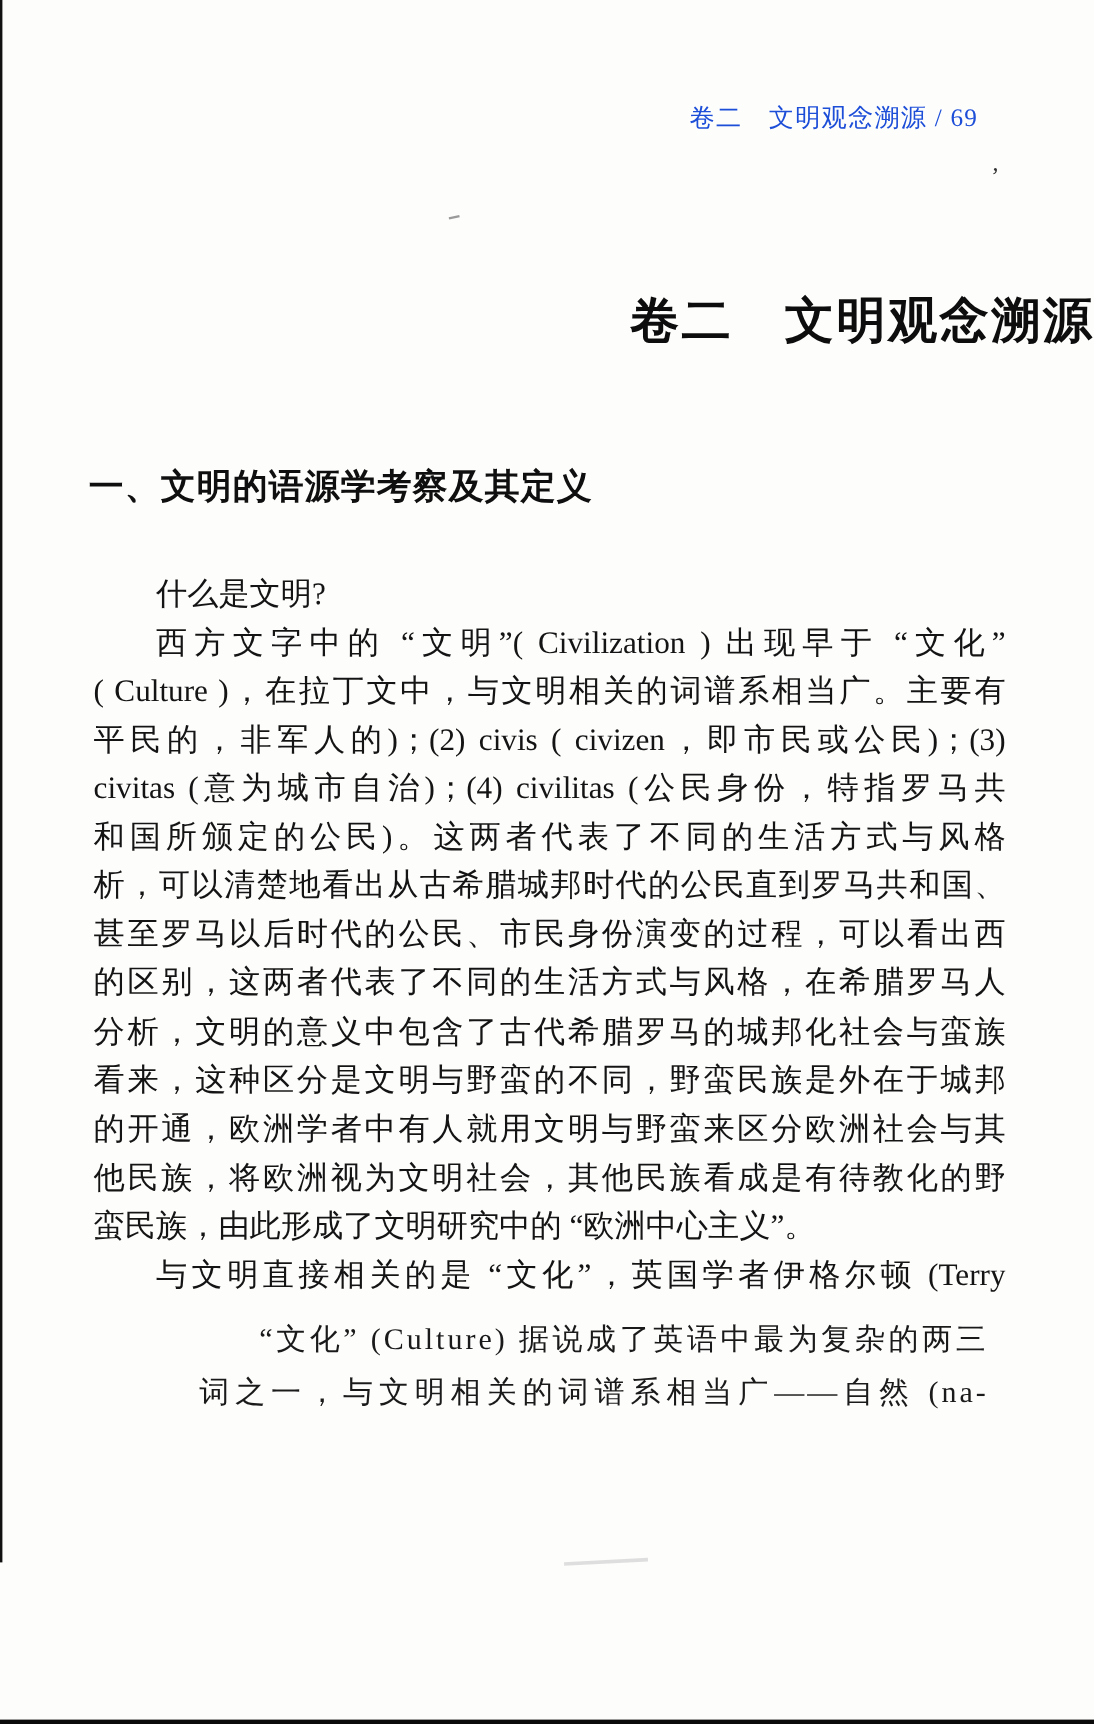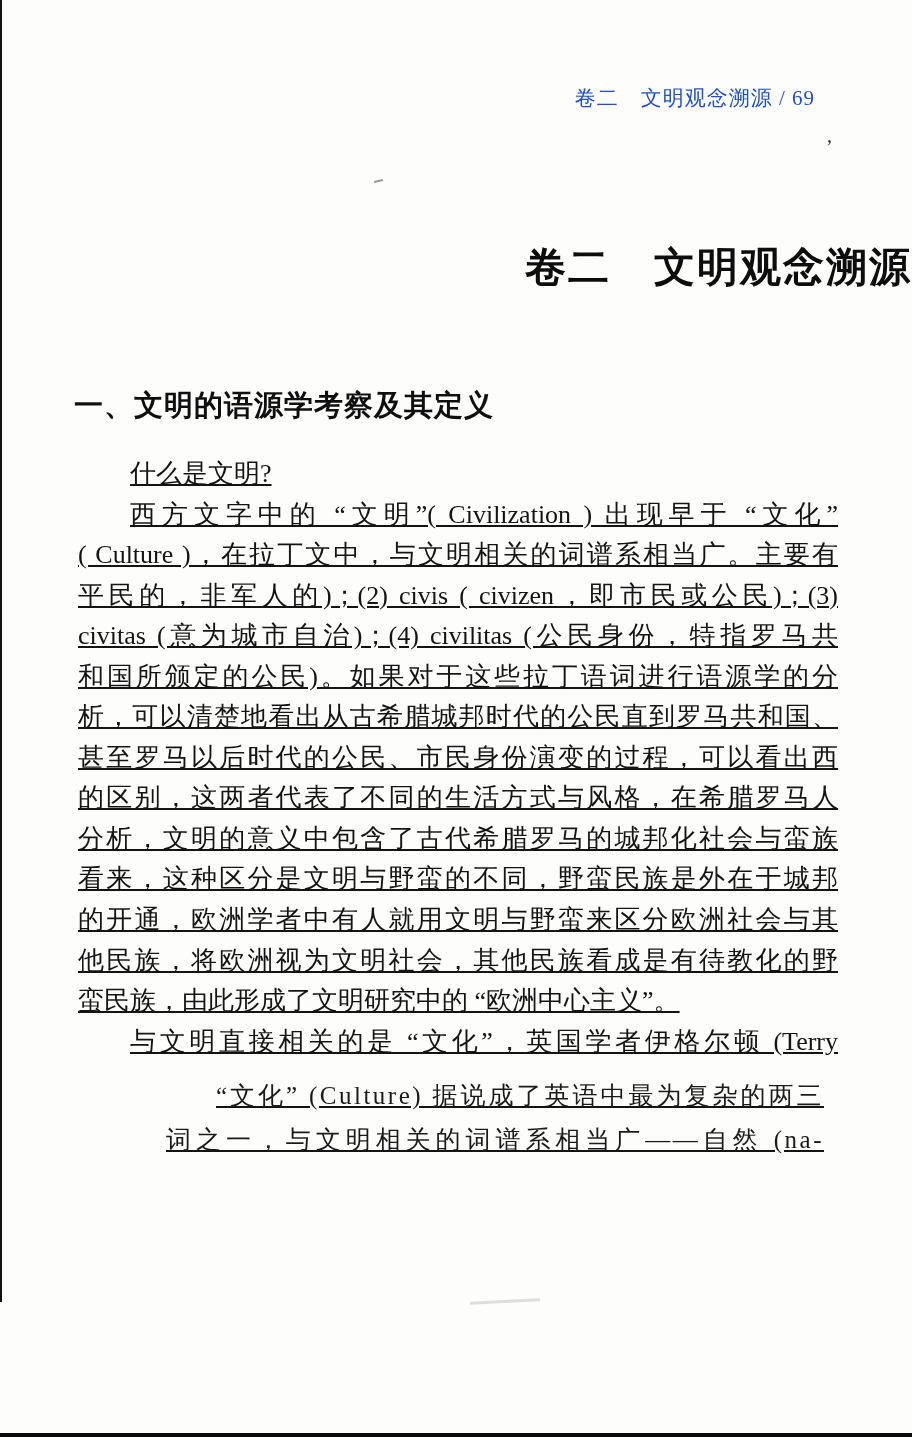--- a/index.html
+++ b/index.html
@@ -85,26 +85,25 @@
     font-family: "Liberation Sans", "DejaVu Sans", sans-serif;
     font-weight: 800;
     font-size: 29px;
     letter-spacing: 1px;
     color: #0f0f0f;
     white-space: nowrap;
   }
 
   .body-text {
     position: absolute;
-    top: 454px;
+    top: 475px;
     left: 78px;
     width: 760px;
     font-size: 26px;
     color: #141414;
-    text-decoration: underline;
   }
   .line {
     height: 40.55px;
     line-height: 40.55px;
     text-align: justify;
     text-align-last: justify;
     white-space: normal;
     overflow: hidden;
   }
   .line.flush { text-align-last: left; }
@@ -142,21 +141,21 @@
   <h1 class="chapter-title">卷二　文明观念溯源</h1>
 
   <h2 class="section-heading">一、文明的语源学考察及其定义</h2>
 
   <div class="body-text">
     <div class="line indent flush">什么是文明?</div>
     <div class="line indent">西方文字中的 “文明”( Civilization ) 出现早于 “文化”</div>
     <div class="line">( Culture )，在拉丁文中，与文明相关的词谱系相当广。主要有</div>
     <div class="line">平民的，非军人的)；(2) civis ( civizen，即市民或公民)；(3)</div>
     <div class="line">civitas (意为城市自治)；(4) civilitas (公民身份，特指罗马共</div>
-    <div class="line">和国所颁定的公民)。如果对于这些拉丁语词进行语源学的分</div>
+    <div class="line">和国所颁定的公民)。这两者代表了不同的生活方式与风格</div>
     <div class="line">析，可以清楚地看出从古希腊城邦时代的公民直到罗马共和国、</div>
     <div class="line">甚至罗马以后时代的公民、市民身份演变的过程，可以看出西</div>
     <div class="line">的区别，这两者代表了不同的生活方式与风格，在希腊罗马人</div>
     <div class="line">分析，文明的意义中包含了古代希腊罗马的城邦化社会与蛮族</div>
     <div class="line">看来，这种区分是文明与野蛮的不同，野蛮民族是外在于城邦</div>
     <div class="line">的开通，欧洲学者中有人就用文明与野蛮来区分欧洲社会与其</div>
     <div class="line">他民族，将欧洲视为文明社会，其他民族看成是有待教化的野</div>
     <div class="line flush">蛮民族，由此形成了文明研究中的 “欧洲中心主义”。</div>
     <div class="line indent">与文明直接相关的是 “文化”，英国学者伊格尔顿 (Terry</div>
 

